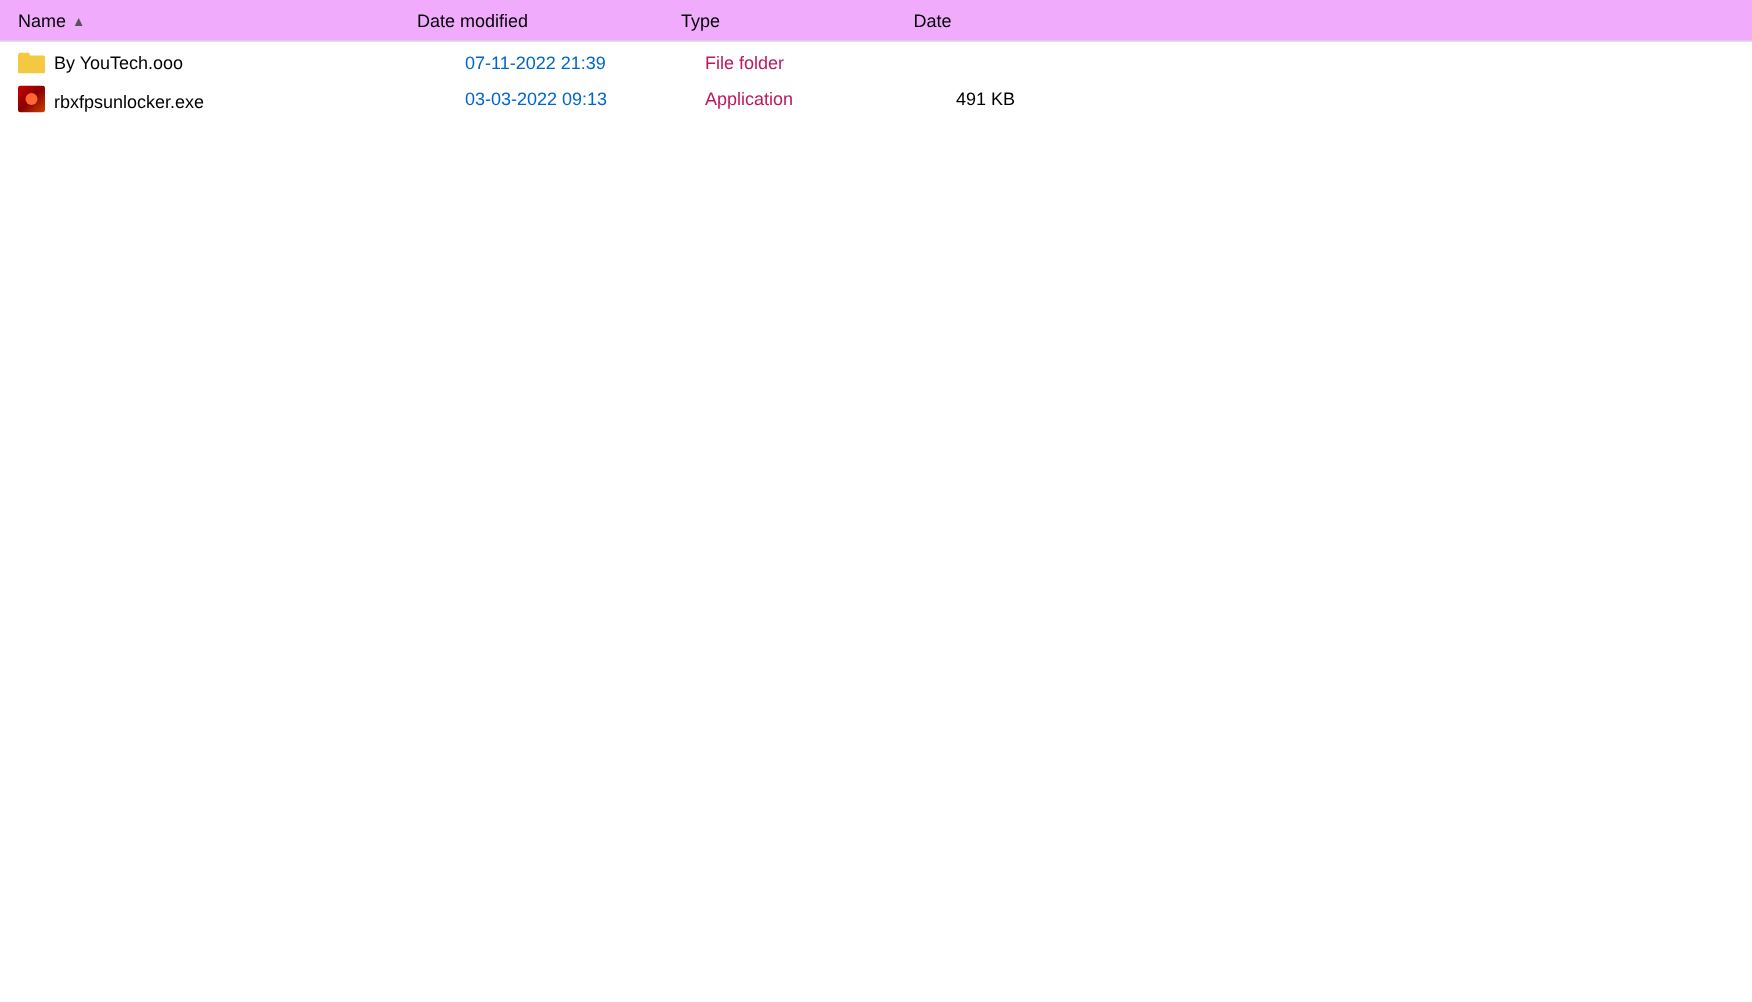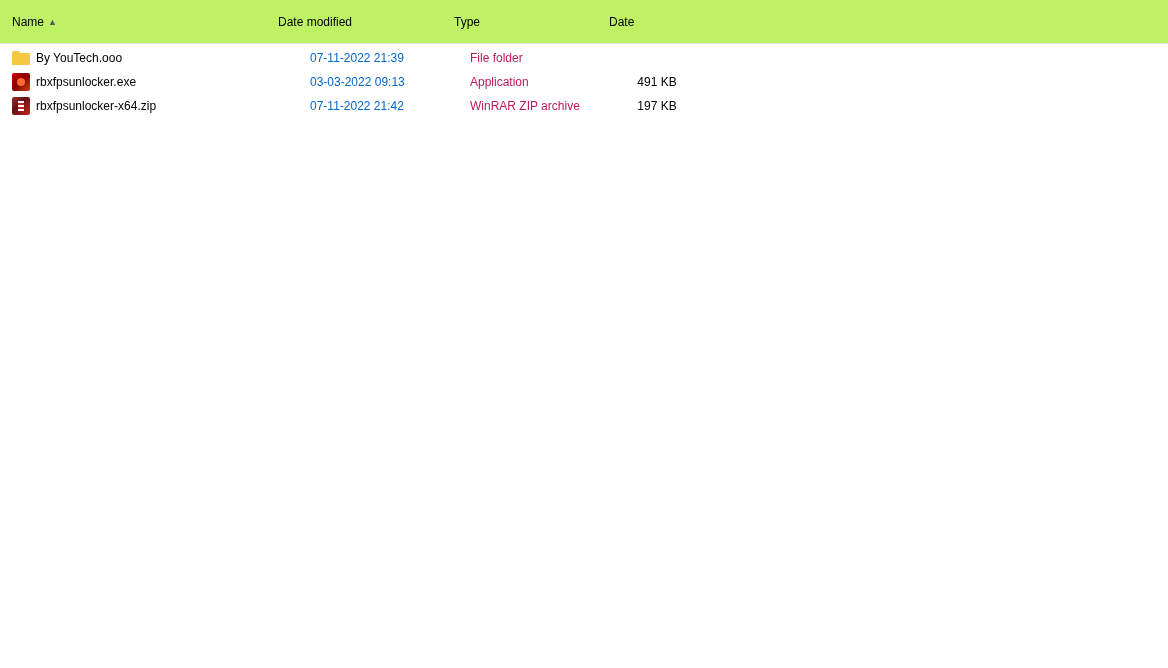--- a/index.html
+++ b/index.html
@@ -22,22 +22,22 @@
       width: 100%;
       height: 100%;
       background: #ffffff;
     }
 
     .column-headers {
       display: flex;
       align-items: center;
       border-bottom: 1px solid #e0e0e0;
       padding: 4px 0;
-      height: 44px;
-      background: #bef264;
+      height: 28px;
+      background: #f0abfc;
     }
 
     .col-header {
       color: #000000;
       font-size: 12px;
       font-weight: normal;
       padding: 0 8px;
       cursor: pointer;
       user-select: none;
       display: flex;
@@ -85,21 +85,21 @@
       font-size: 12px;
       white-space: nowrap;
       overflow: hidden;
       text-overflow: ellipsis;
     }
 
     .cell-name {
       width: 270px;
       padding-left: 12px;
       display: flex;
-      align-items: center;
+      align-items: flex-end;
       gap: 6px;
       color: #000000;
     }
 
     .cell-date {
       width: 160px;
       color: #0066cc;
       margin-left: 32px;
     }
 
@@ -231,23 +231,14 @@
     <div class="file-row">
       <div class="file-cell cell-name">
         <div class="icon-exe"></div>
         <span class="file-name-text">rbxfpsunlocker.exe</span>
       </div>
       <div class="file-cell cell-date">03-03-2022 09:13</div>
       <div class="file-cell cell-type">Application</div>
       <div class="file-cell cell-size">491 KB</div>
     </div>
 
-    <div class="file-row">
-      <div class="file-cell cell-name">
-        <div class="icon-zip"></div>
-        <span class="file-name-text">rbxfpsunlocker-x64.zip</span>
-      </div>
-      <div class="file-cell cell-date">07-11-2022 21:42</div>
-      <div class="file-cell cell-type">WinRAR ZIP archive</div>
-      <div class="file-cell cell-size">197 KB</div>
-    </div>
   </div>
 </div>
 
 </body></html>

